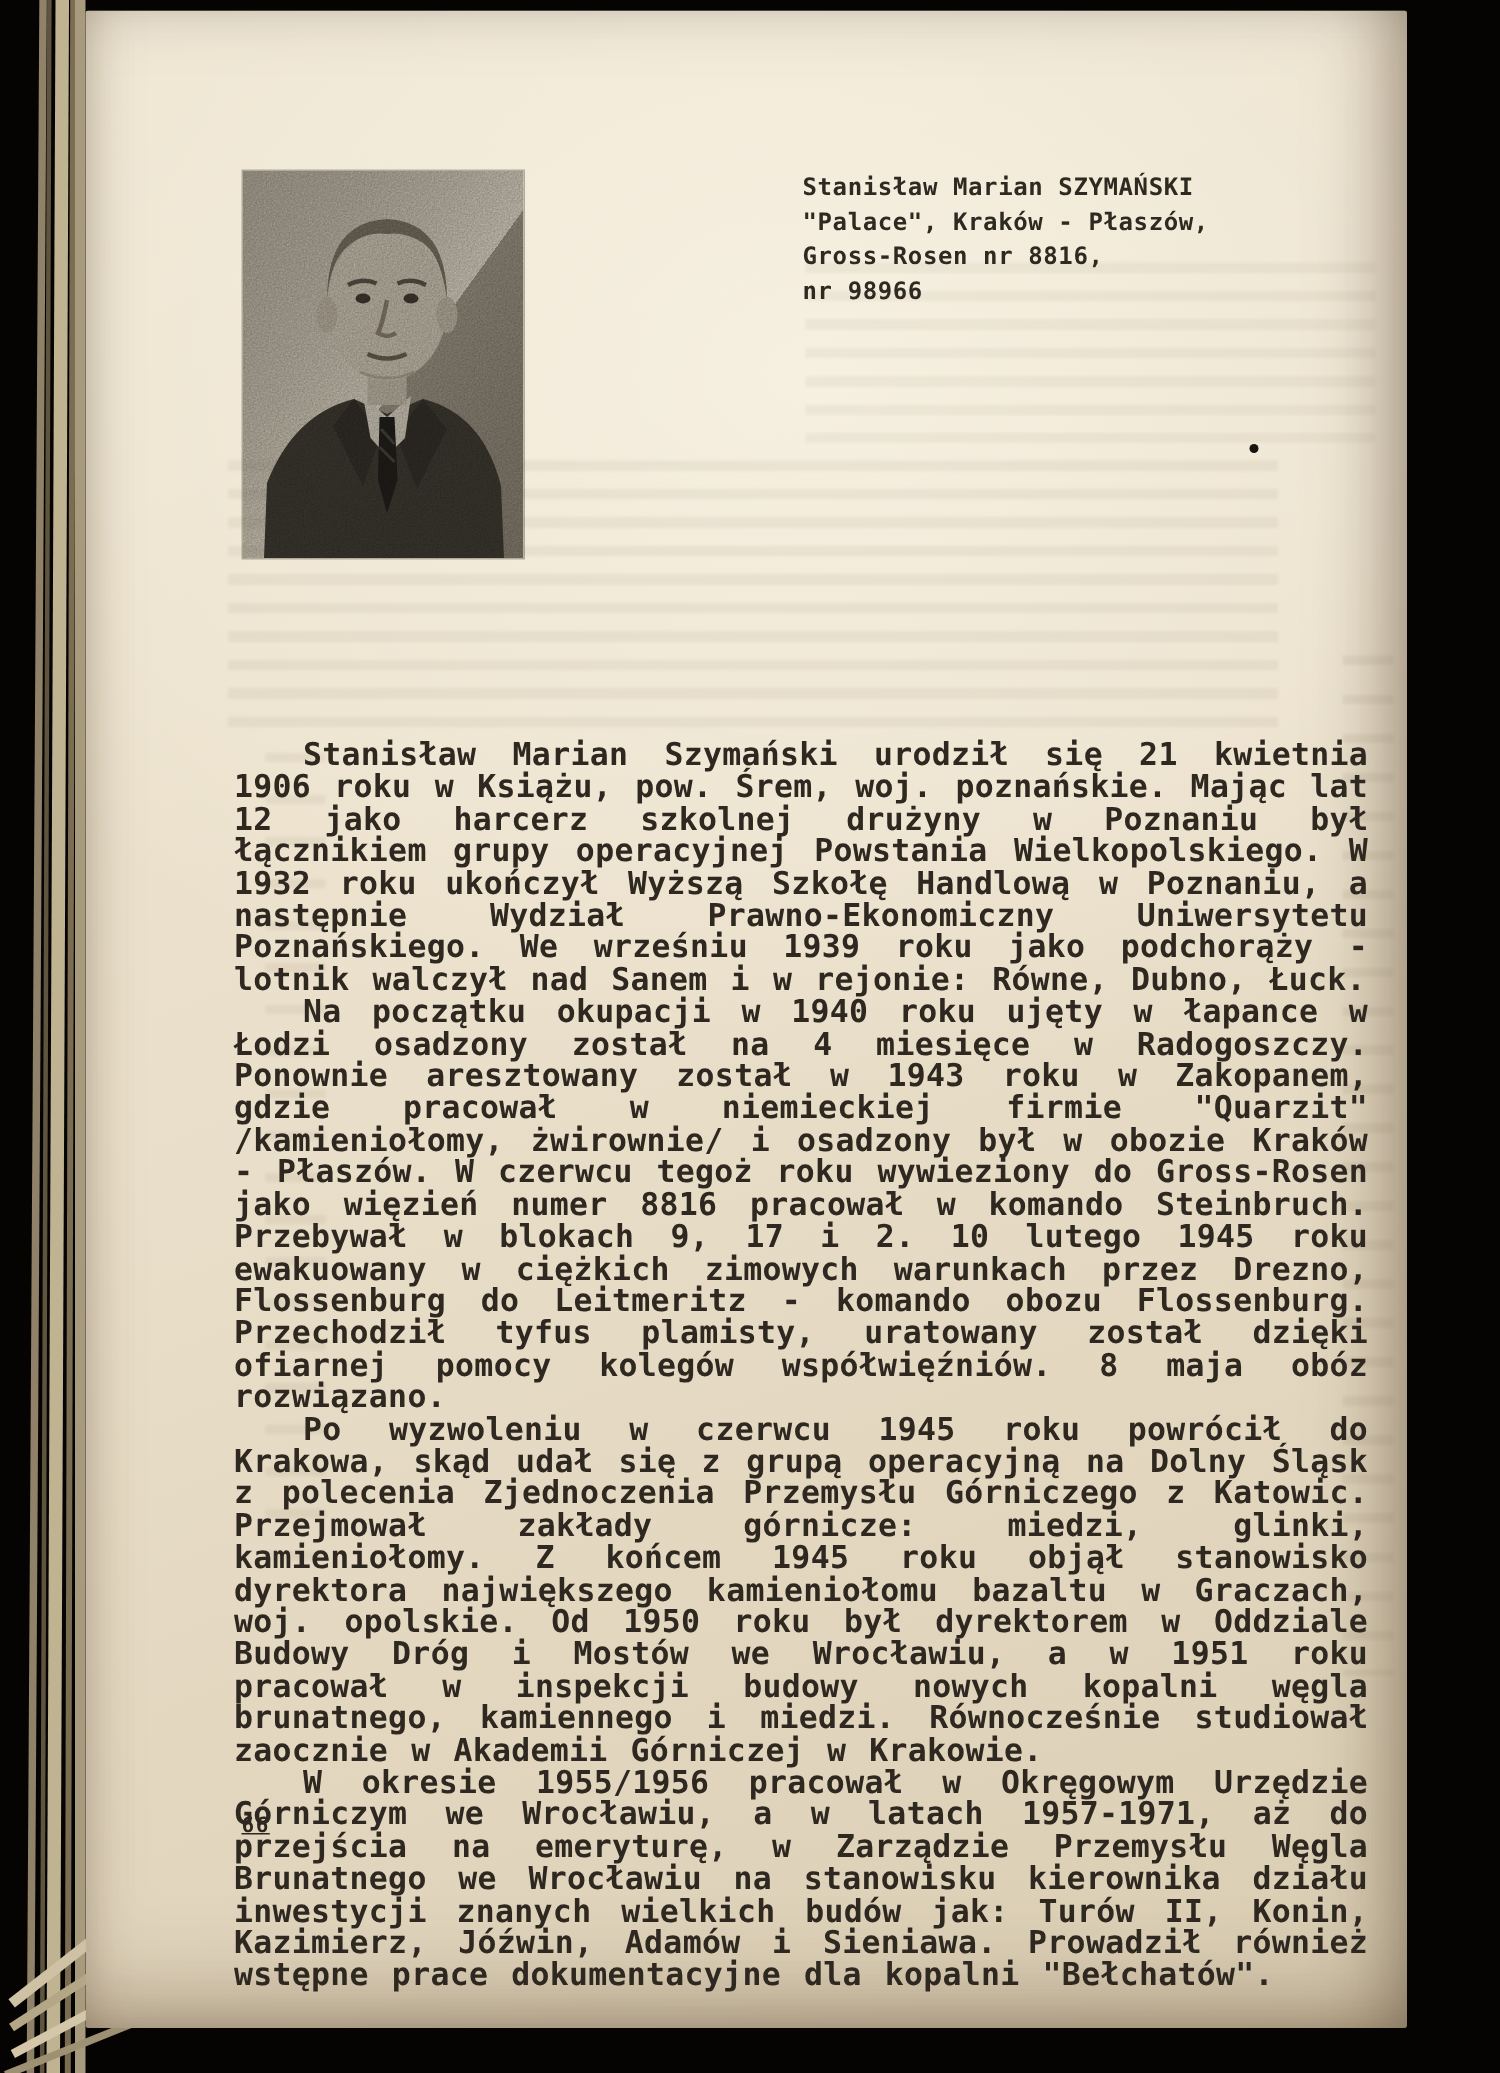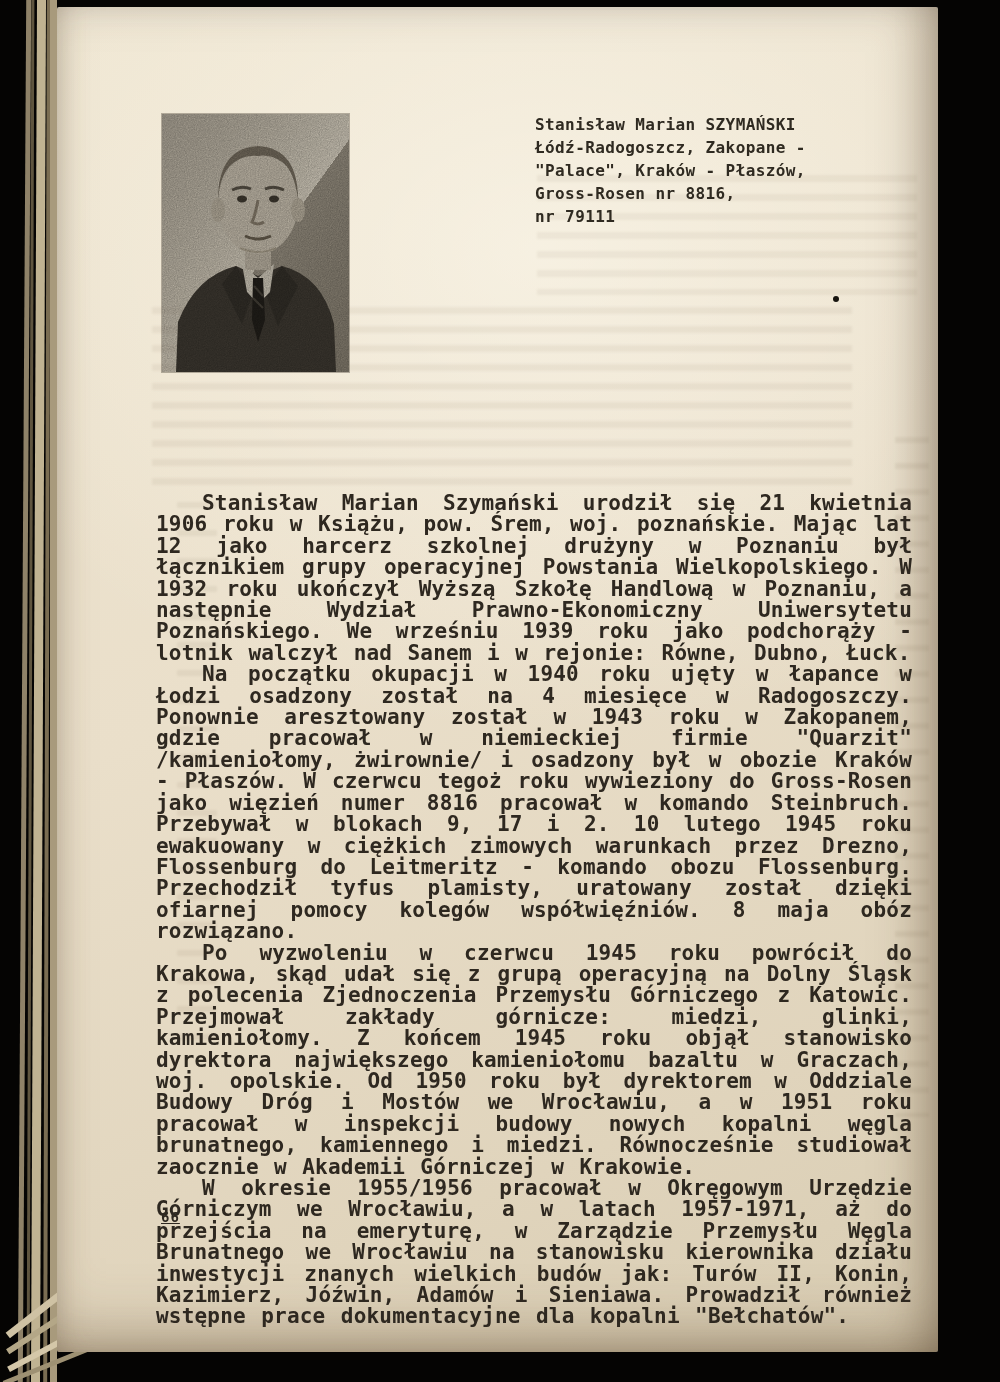--- a/index.html
+++ b/index.html
@@ -148,24 +148,23 @@
         <path d="M96,86 Q93,102 90,108 Q96,112 102,108" stroke="#8d8271" stroke-width="3" fill="none"></path>
         <path d="M83,122 Q96,128 109,122" stroke="#6b6151" stroke-width="3" fill="none"></path>
         <path d="M78,134 Q96,142 114,134" stroke="#b2a894" stroke-width="2" fill="none"></path>
 
         <rect width="187" height="258" filter="url(#grain)" opacity="0.33"></rect>
       </svg>
     </div>
 
     <div class="header">
       <div class="hline">Stanisław Marian SZYMAŃSKI</div>
-      <div class="hline">Łódź-Radogoszcz, Zakopane -</div>
       <div class="hline">"Palace", Kraków - Płaszów,</div>
       <div class="hline">Gross-Rosen nr 8816,</div>
-      <div class="hline">nr 79111</div>
+      <div class="hline">nr 98966</div>
     </div>
     <span class="ink-dot"></span>
 
     <div class="body-text">
       <p>Stanisław Marian Szymański urodził się 21 kwietnia 1906 roku w Książu, pow. Śrem, woj. poznańskie. Mając lat 12 jako harcerz szkolnej drużyny w Poznaniu był łącznikiem grupy operacyjnej Powstania Wielkopolskiego. W 1932 roku ukończył Wyższą Szkołę Handlową w Poznaniu, a następnie Wydział Prawno-Ekonomiczny Uniwersytetu Poznańskiego. We wrześniu 1939 roku jako podchorąży - lotnik walczył nad Sanem i w rejonie: Równe, Dubno, Łuck.</p>
       <p>Na początku okupacji w 1940 roku ujęty w łapance w Łodzi osadzony został na 4 miesięce w Radogoszczy. Ponownie aresztowany został w 1943 roku w Zakopanem, gdzie pracował w niemieckiej firmie "Quarzit" /kamieniołomy, żwirownie/ i osadzony był w obozie Kraków - Płaszów. W czerwcu tegoż roku wywieziony do Gross-Rosen jako więzień numer 8816 pracował w komando Steinbruch. Przebywał w blokach 9, 17 i 2. 10 lutego 1945 roku ewakuowany w ciężkich zimowych warunkach przez Drezno, Flossenburg do Leitmeritz - komando obozu Flossenburg. Przechodził tyfus plamisty, uratowany został dzięki ofiarnej pomocy kolegów współwięźniów. 8 maja obóz rozwiązano.</p>
       <p>Po wyzwoleniu w czerwcu 1945 roku powrócił do Krakowa, skąd udał się z grupą operacyjną na Dolny Śląsk z polecenia Zjednoczenia Przemysłu Górniczego z Katowic. Przejmował zakłady górnicze: miedzi, glinki, kamieniołomy. Z końcem 1945 roku objął stanowisko dyrektora największego kamieniołomu bazaltu w Graczach, woj. opolskie. Od 1950 roku był dyrektorem w Oddziale Budowy Dróg i Mostów we Wrocławiu, a w 1951 roku pracował w inspekcji budowy nowych kopalni węgla brunatnego, kamiennego i miedzi. Równocześnie studiował zaocznie w Akademii Górniczej w Krakowie.</p>
       <p>W okresie 1955/1956 pracował w Okręgowym Urzędzie Górniczym we Wrocławiu, a w latach 1957-1971, aż do przejścia na emeryturę, w Zarządzie Przemysłu Węgla Brunatnego we Wrocławiu na stanowisku kierownika działu inwestycji znanych wielkich budów jak: Turów II, Konin, Kazimierz, Jóźwin, Adamów i Sieniawa. Prowadził również wstępne prace dokumentacyjne dla kopalni "Bełchatów".</p>
     </div>
 

